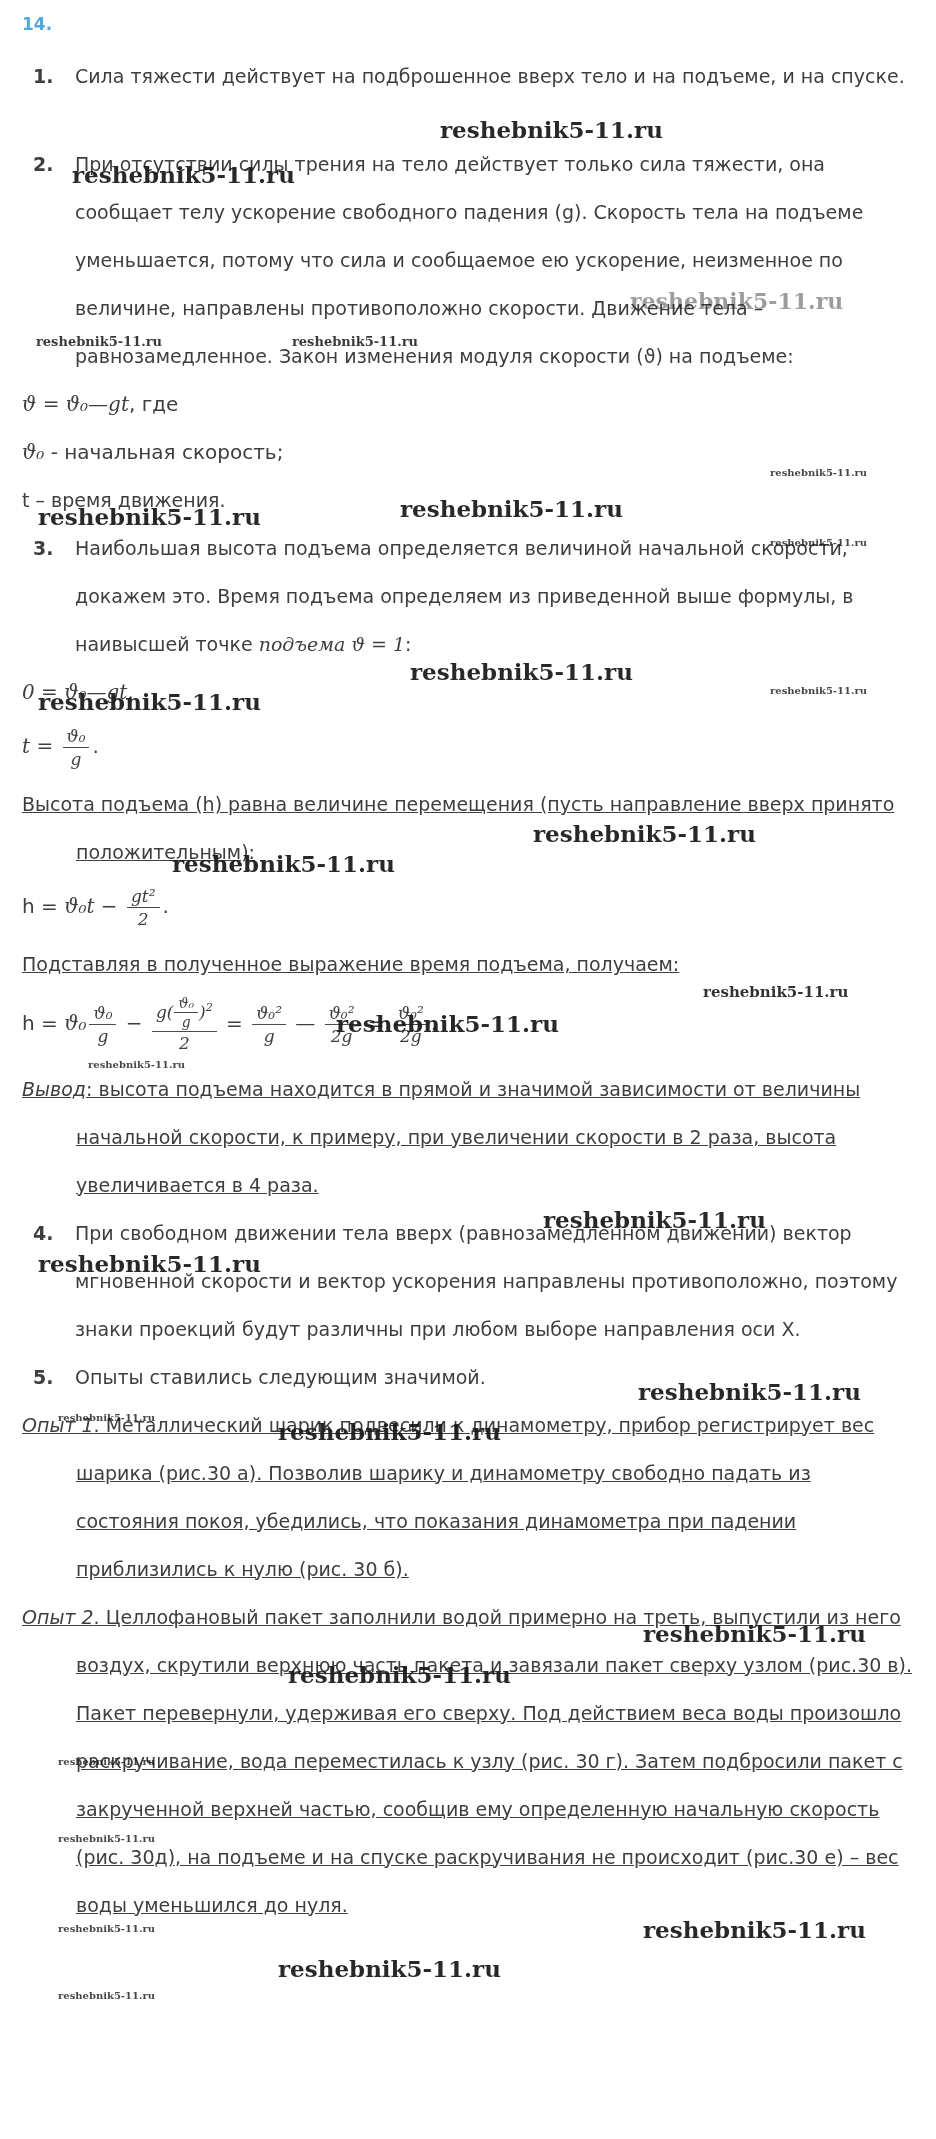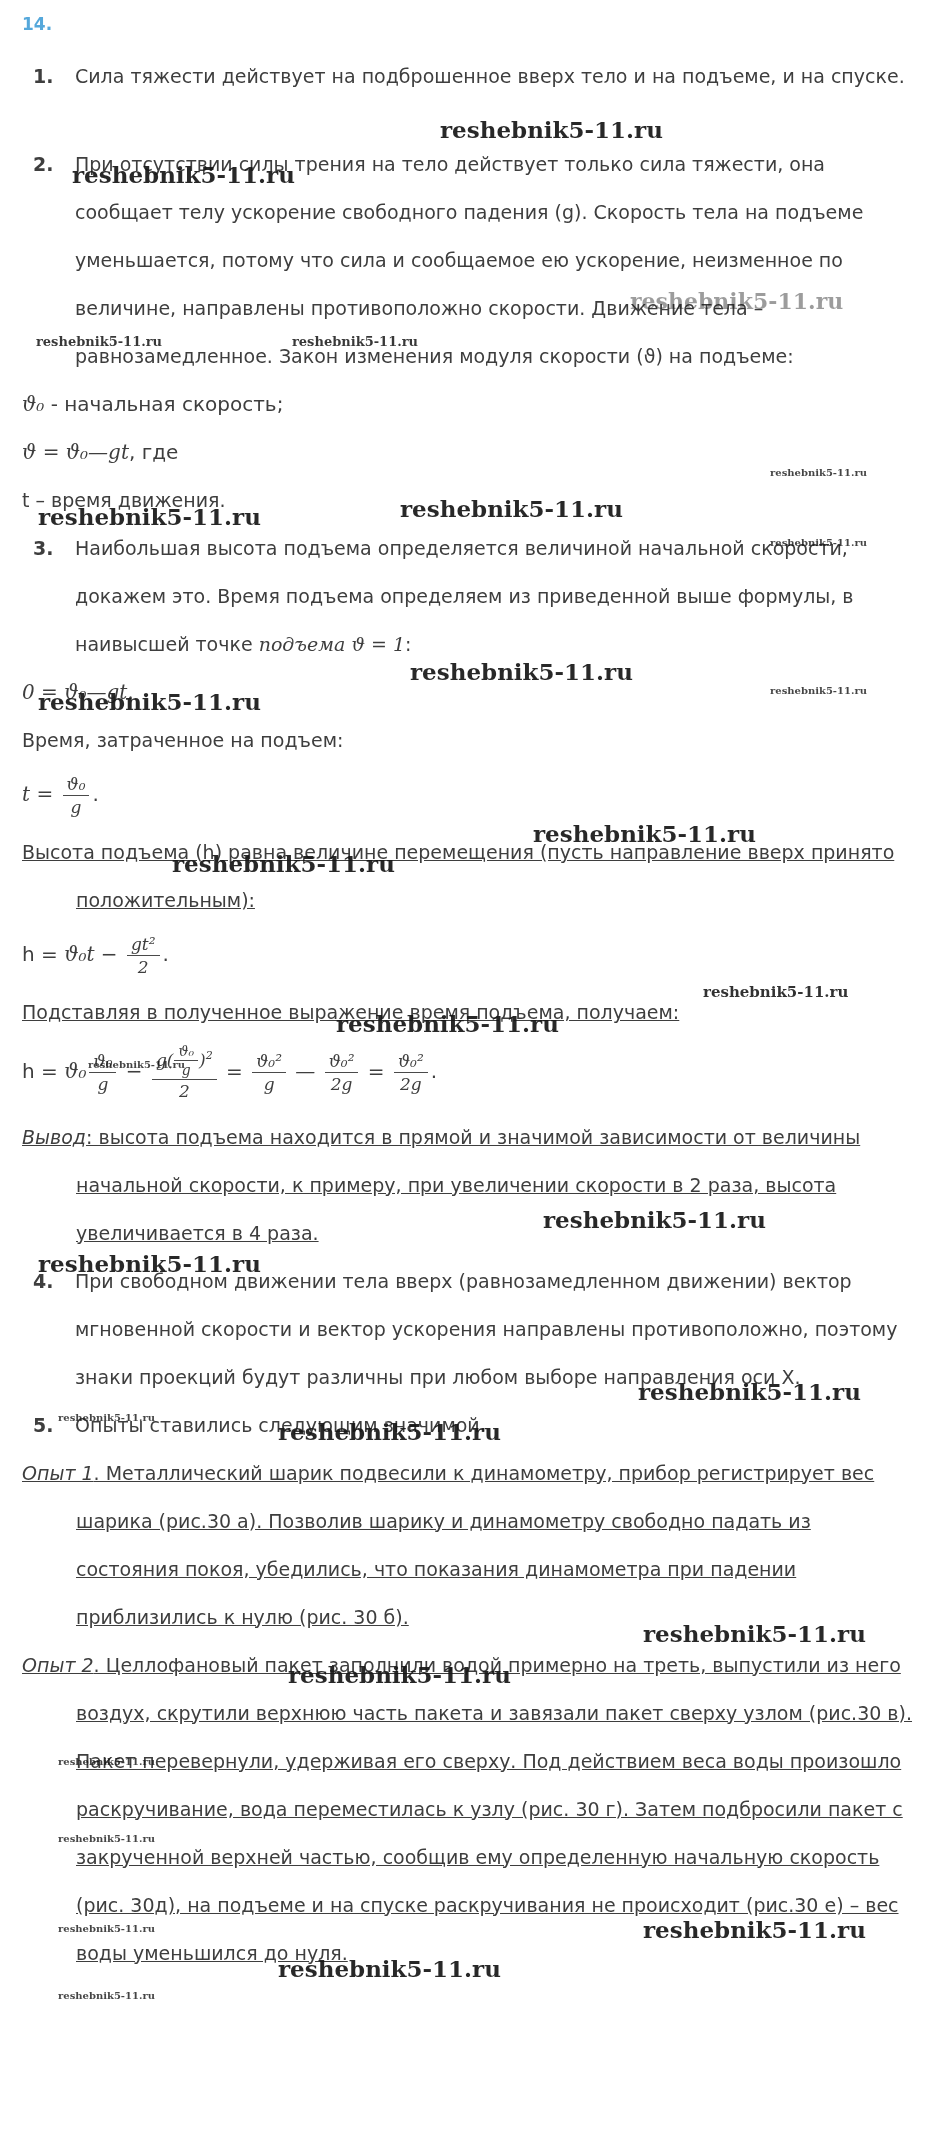--- a/index.html
+++ b/index.html
@@ -108,34 +108,33 @@
   <div class="item">
     <div class="num">1.</div>
     <div class="body">Сила тяжести действует на подброшенное вверх тело и на подъеме, и на спуске.</div>
   </div>
 
   <div class="item" id="item2">
     <div class="num">2.</div>
     <div class="body">При отсутствии силы трения на тело действует только сила тяжести, она сообщает телу ускорение свободного падения (g). Скорость тела на подъеме уменьшается, потому что сила и сообщаемое ею ускорение, неизменное по величине, направлены противоположно скорости.  Движение тела – равнозамедленное. Закон изменения модуля скорости (ϑ) на подъеме:</div>
   </div>
 
+  <div class="formula"><span class="math">ϑ = ϑ₀—gt</span><span>, где</span></div>
+
   <div class="formula"><span class="math">ϑ₀</span><span> - начальная скорость;</span></div>
-
-  <div class="formula"><span class="math">ϑ = ϑ₀—gt</span><span>, где</span></div>
 
   <p>t – время движения.</p>
 
   <div class="item">
     <div class="num">3.</div>
     <div class="body"><span>Наибольшая высота подъема определяется величиной начальной скорости, докажем это. Время подъема определяем из приведенной выше формулы, в наивысшей точке </span><span class="math">подъема ϑ = 1</span><span>:</span></div>
   </div>
 
   <div class="formula math">0 = ϑ₀—gt.</div>
 
-  <p>Время, затраченное на подъем:</p>
 
   <div class="formula tall"><span class="math">t = </span><span class="frac">
         <span class="fnum math">ϑ₀</span>
         <span class="fden math">g</span>
       </span><span>.</span></div>
 
   <p class="hang">Высота подъема (h) равна величине перемещения (пусть направление вверх принято положительным):</p>
 
   <div class="formula tall"><span>h = </span><span class="math">ϑ₀t − </span><span class="frac">
         <span class="fnum math">gt²</span>

